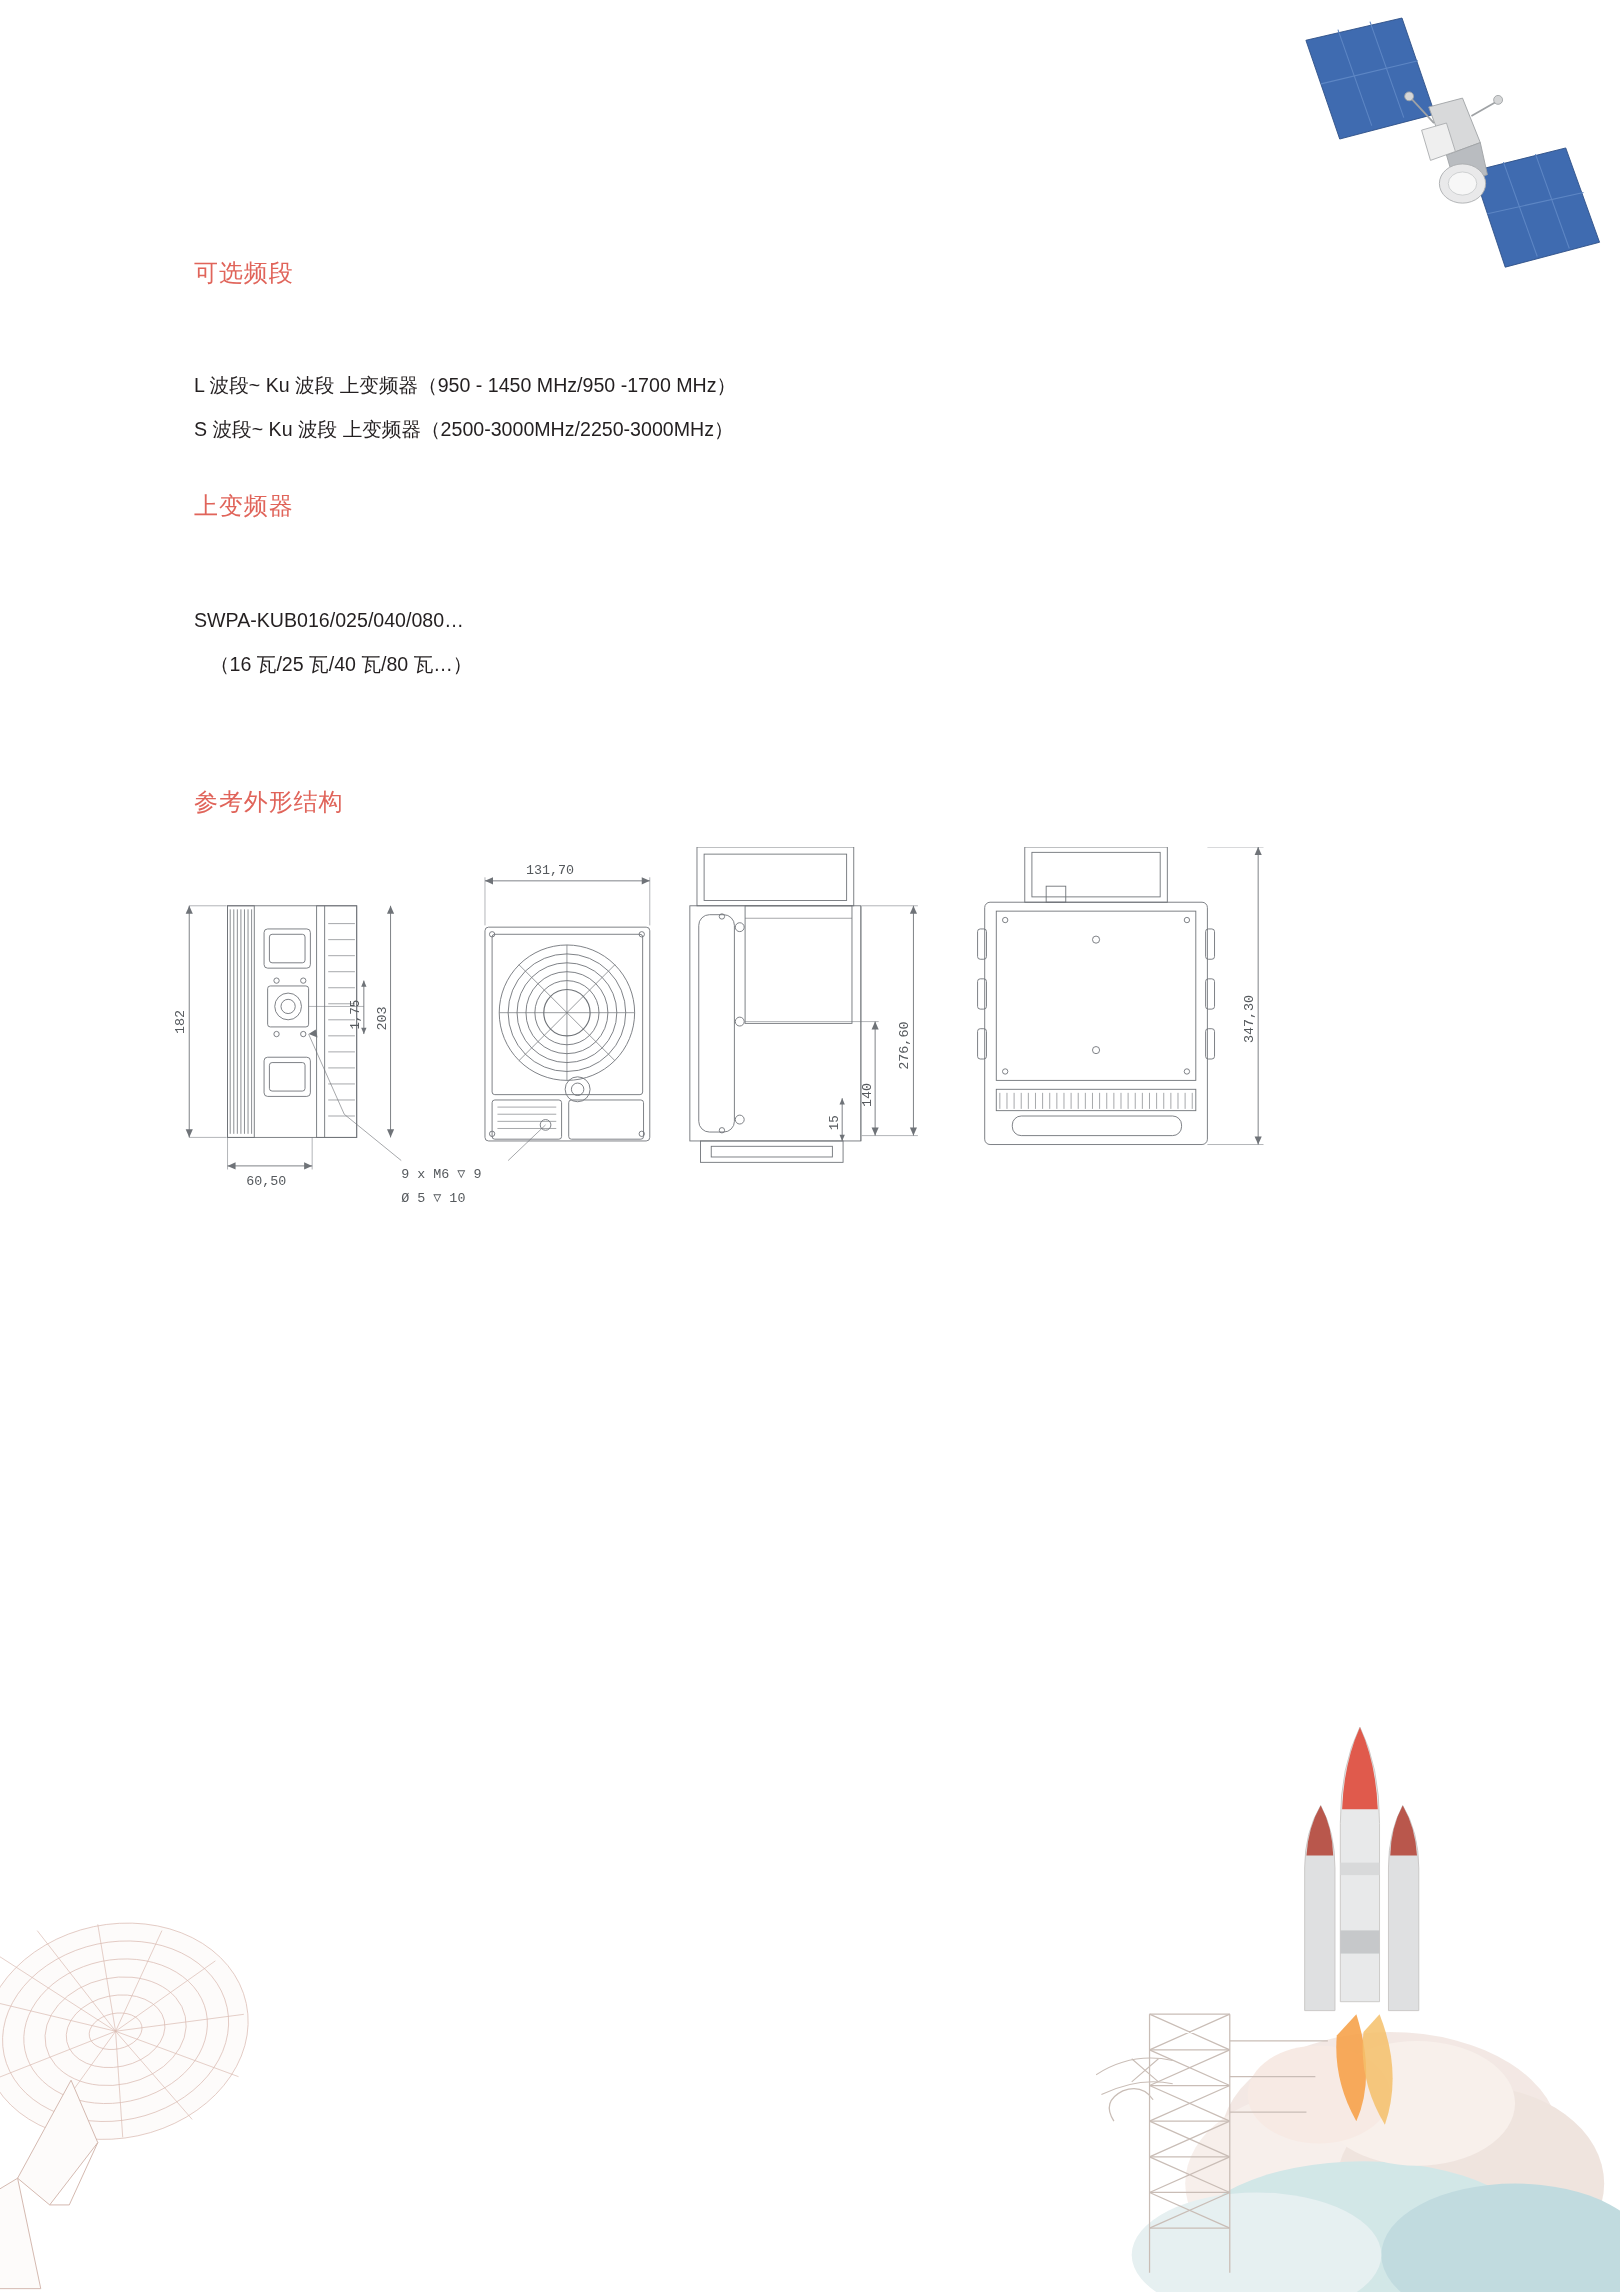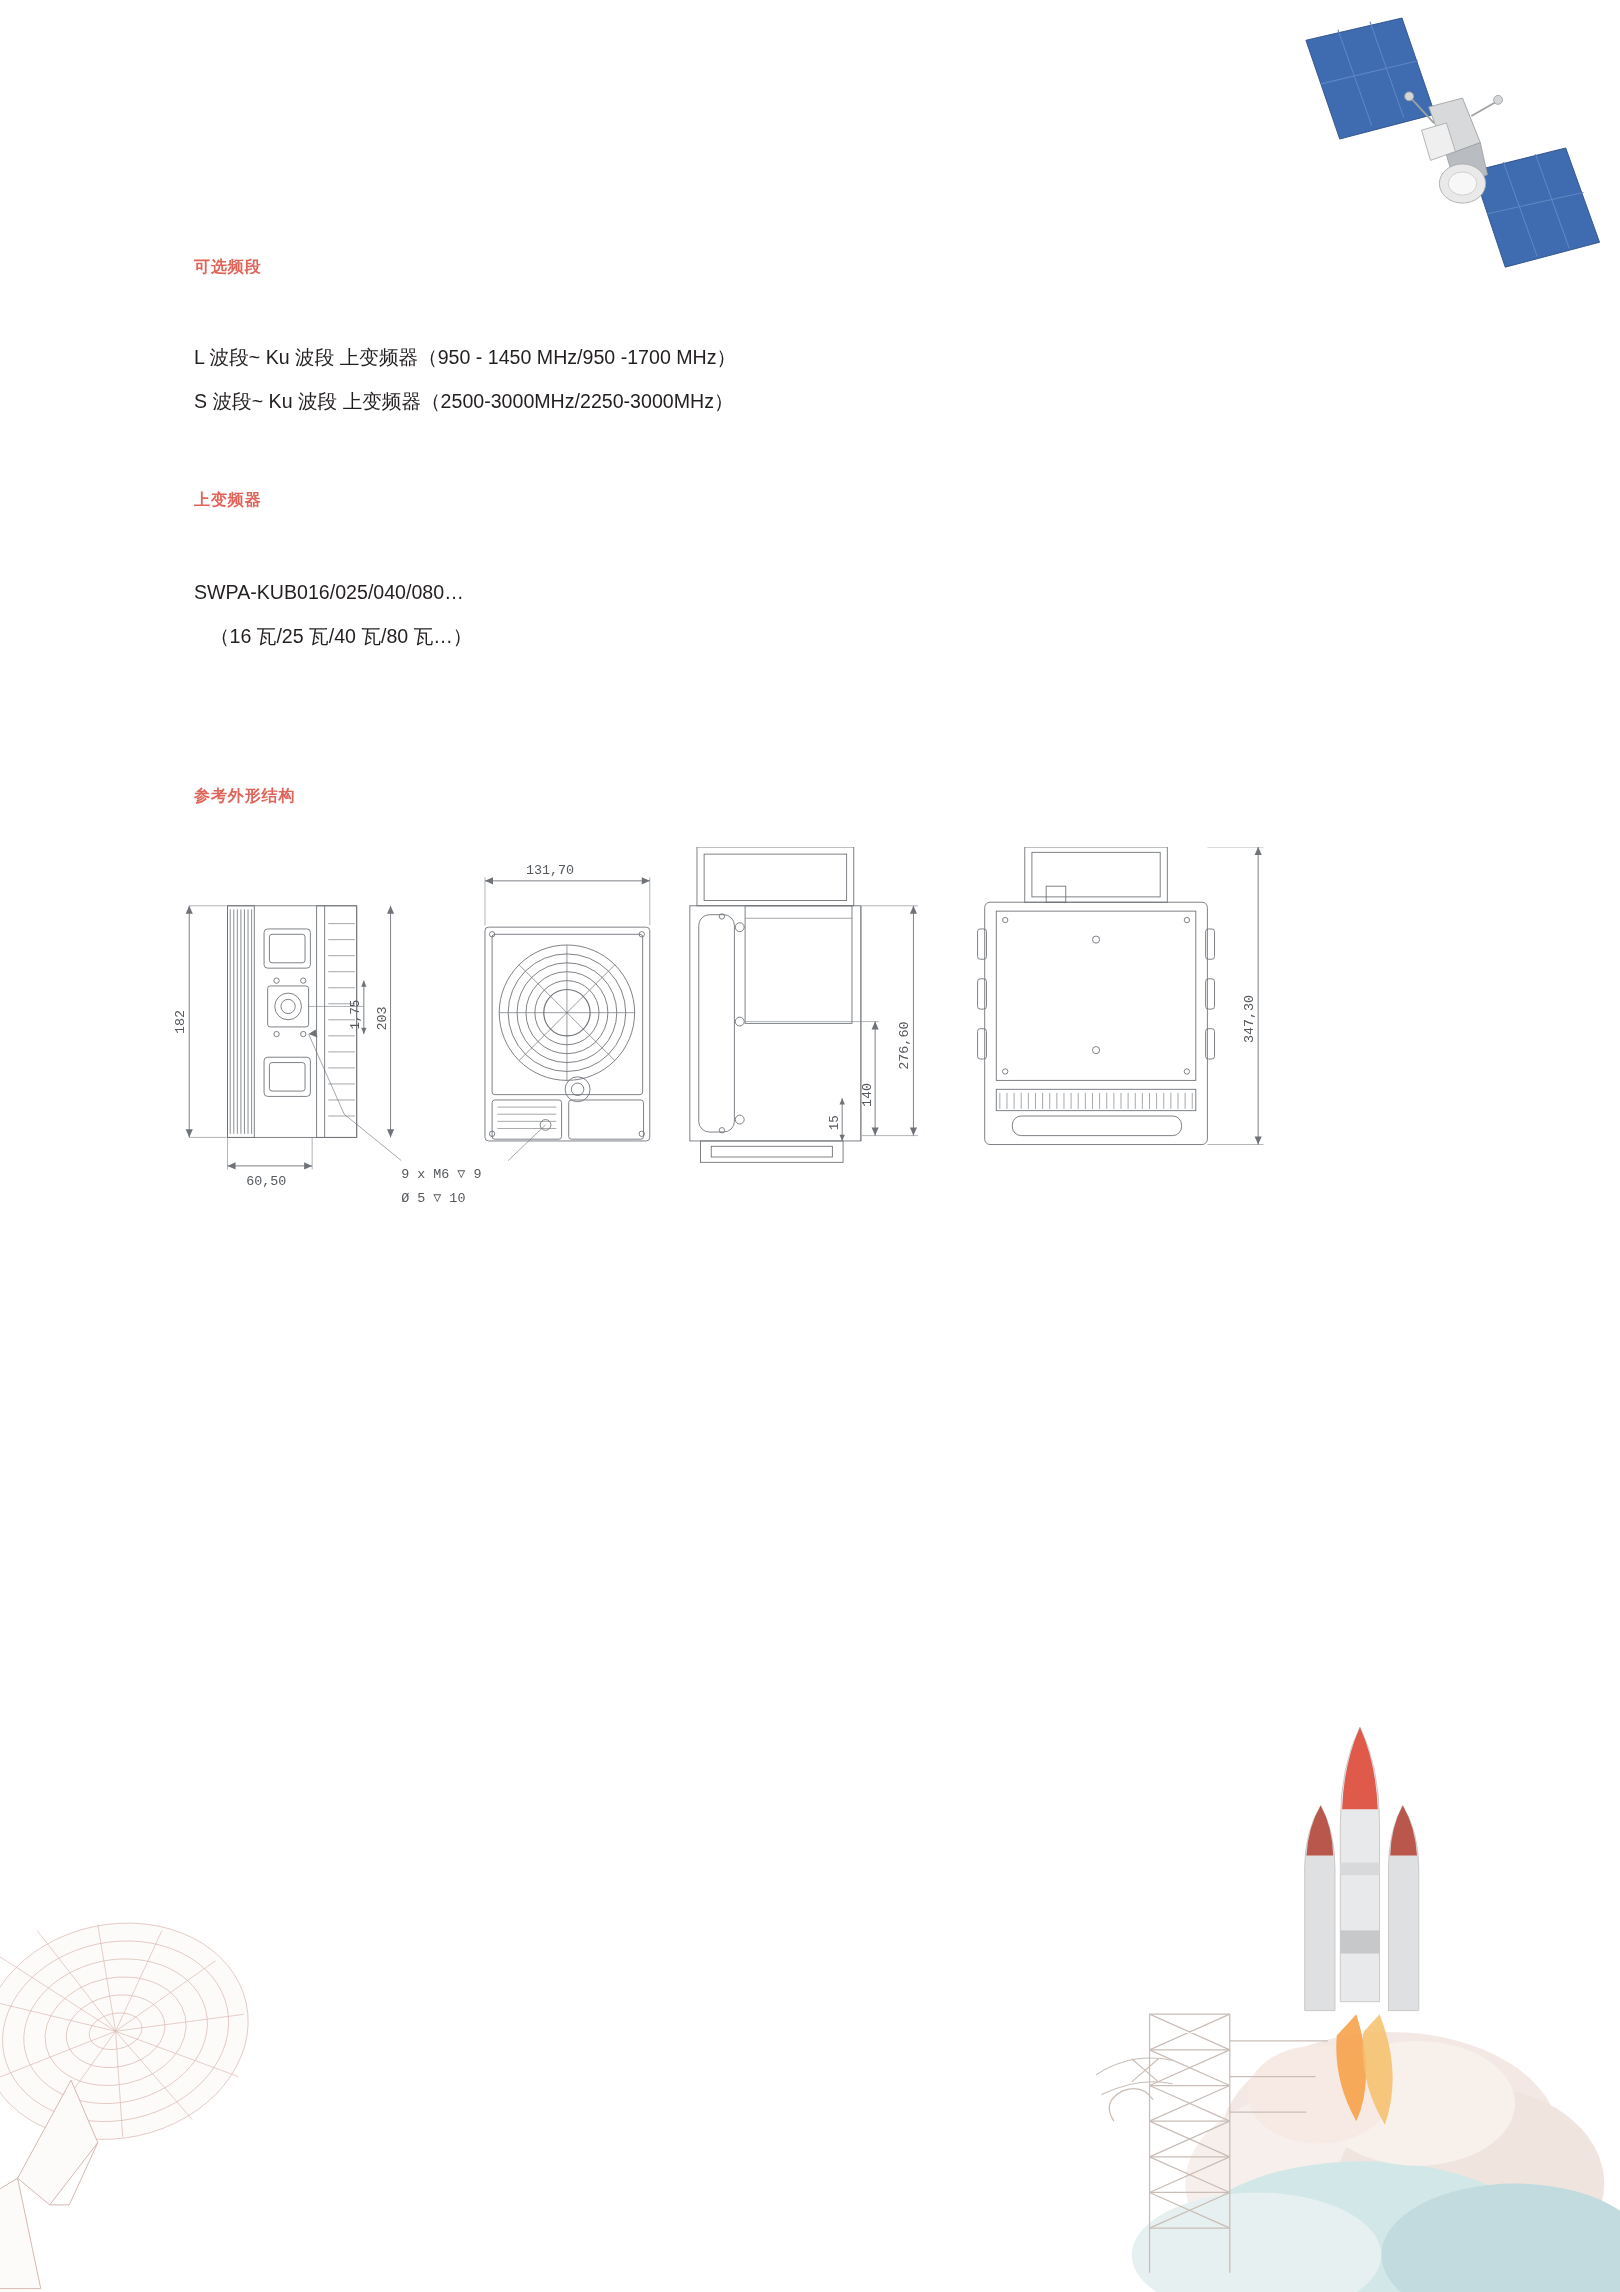--- a/index.html
+++ b/index.html
@@ -17,33 +17,34 @@
   }
 
   
   .page {
     position: absolute;
     inset: 0;
   }
 
   .section-heading {
     position: absolute;
-    font-size: 16px;
-    font-weight: bold;
+    font-size: 24px;
+    font-weight: normal;
     color: #e0645a;
     letter-spacing: 0.9px;
     white-space: nowrap;
   }
 
   .body-text {
     position: absolute;
     font-size: 19.6px;
     color: #231f20;
     white-space: nowrap;
     line-height: 1.9;
+    margin-top: 28px;
   }
 
   #heading-bands   { left: 194px; top: 257px; }
   #bands-line-1    { left: 194px; top: 339px; }
   #bands-line-2    { left: 194px; top: 383px; }
 
   #heading-model   { left: 194px; top: 490px; }
   #model-line-1    { left: 194px; top: 574px; }
   #model-line-2    { left: 210px; top: 618px; text-align: center; }
 

